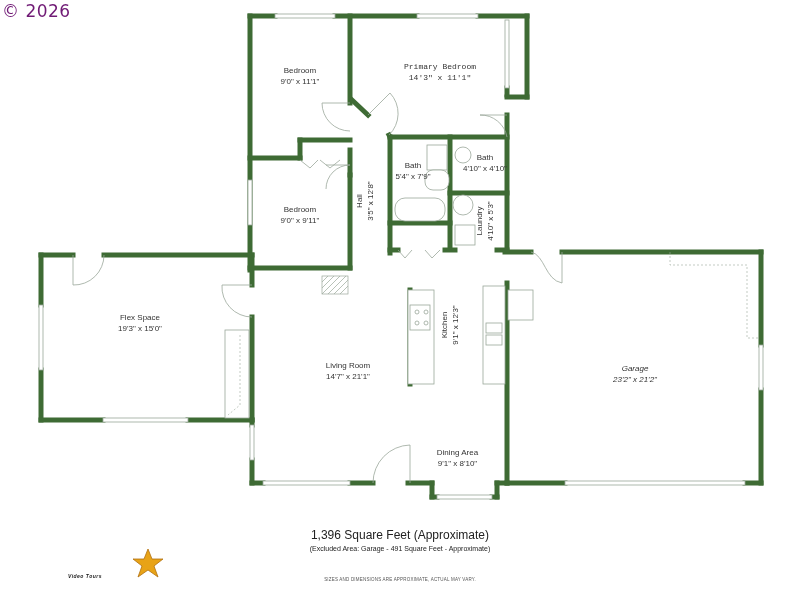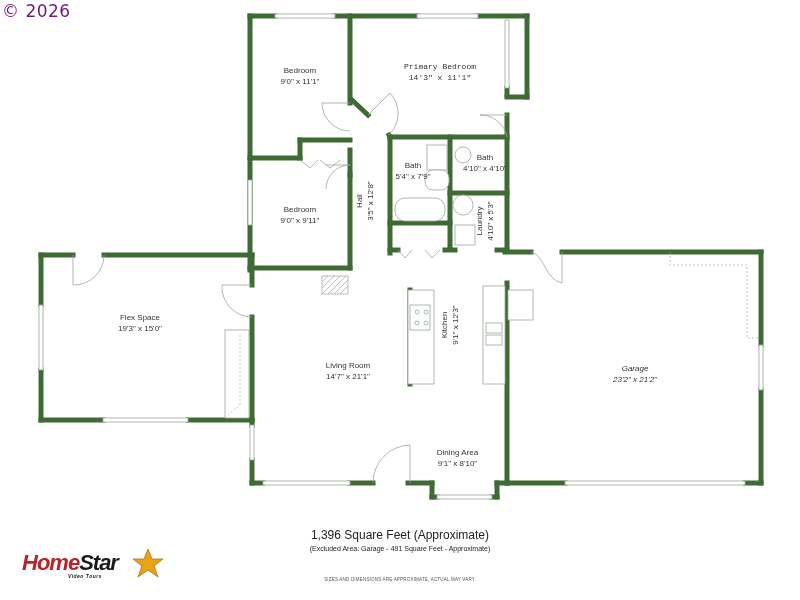--- a/index.html
+++ b/index.html
@@ -200,18 +200,17 @@
 <div class="room-label" style="left:605px;top:363px;width:60px;font-style:italic;">
   <span class="name">Garage</span>
   <span class="dim">23'2" x 21'2"</span>
 </div>
 
 <div class="area-title">1,396 Square Feet (Approximate)</div>
 <div class="area-sub">(Excluded Area: Garage - 491 Square Feet - Approximate)</div>
 <div class="disclaimer">SIZES AND DIMENSIONS ARE APPROXIMATE, ACTUAL MAY VARY.</div>
 
 <div class="logo">
-  <div class="logo-text"><span>Home</span><span class="star-part">Star</span></div>
   <div class="logo-sub">Video Tours</div>
   <svg class="logo-star" width="32" height="30" viewBox="0 0 32 30">
     <polygon points="16,1 20,11 31,11 22,18 26,29 16,22 6,29 10,18 1,11 12,11" fill="#e8a317" stroke="#b07010" stroke-width="0.8"></polygon>
   </svg>
 </div>
 
 </body></html>

